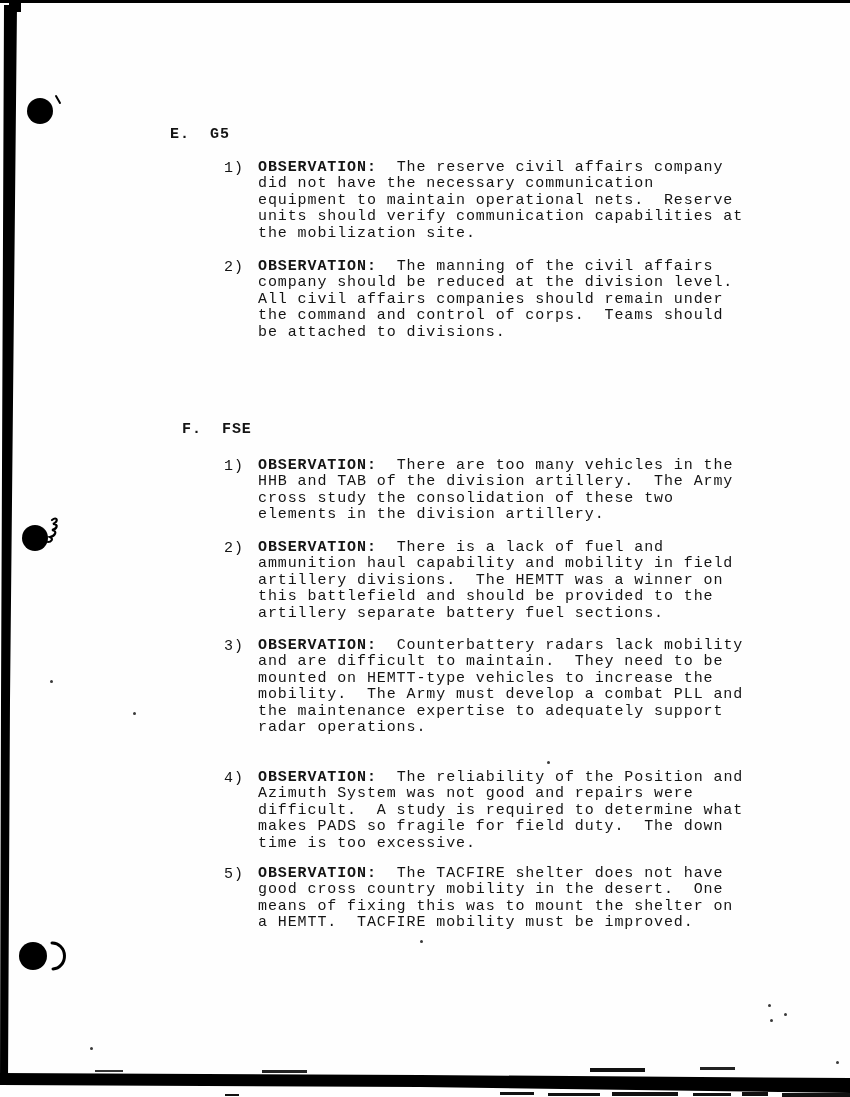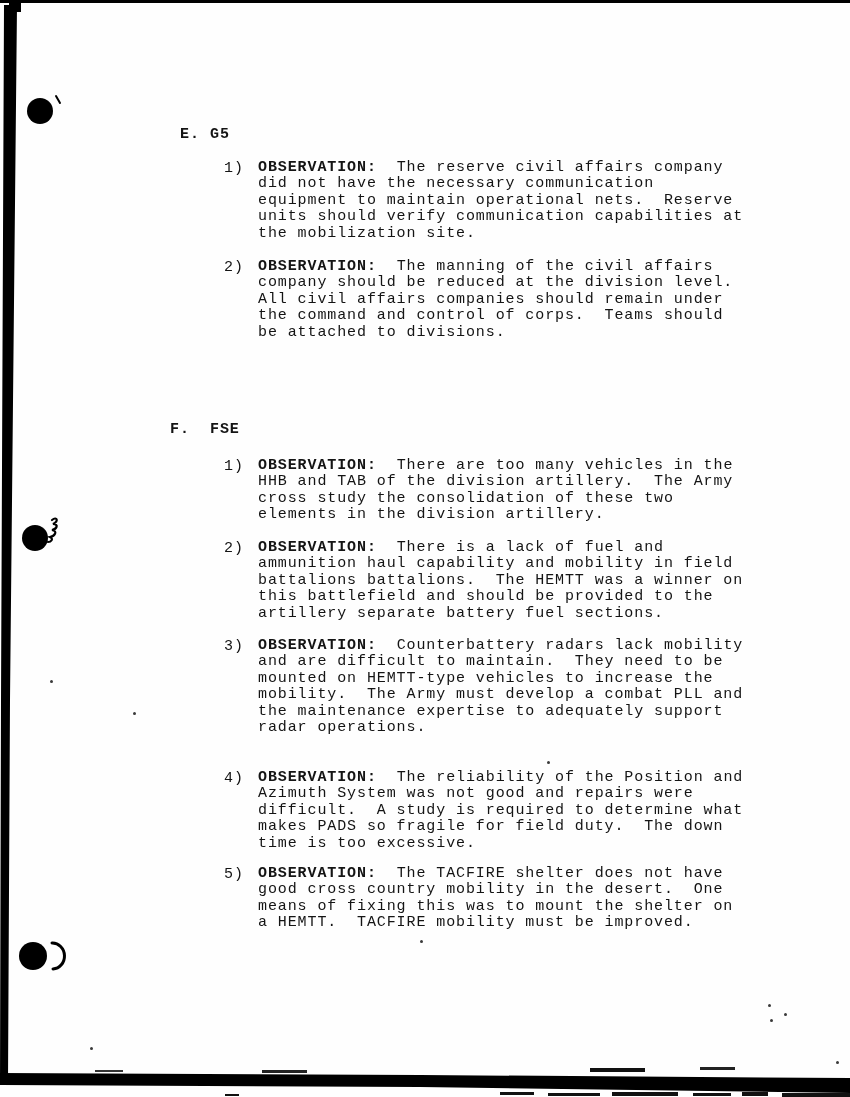--- a/index.html
+++ b/index.html
@@ -20,55 +20,55 @@
     white-space:pre-wrap;
   }
   .obs-label{font-weight:bold;text-align:center;}
   .noise-dot{position:absolute;border-radius:50%;background:#3a3a3a;z-index:4;}
 </style>
 </head>
 <body>
 
 <div class="page">
 
-  <div class="section-heading" style="top:126px;text-align:center;"><span class="sec-letter">E.</span><span>G5</span></div>
+  <div class="section-heading" style="top:126px;"><span class="sec-letter">E.</span><span>G5</span></div>
 
   <div class="item" style="top:160px;">
     <span class="item-num">1)</span>
     <div class="item-para"><span class="obs-label">OBSERVATION:</span><span>  The reserve civil affairs company
 did not have the necessary communication
 equipment to maintain operational nets.  Reserve
 units should verify communication capabilities at
 the mobilization site.</span></div>
   </div>
 
   <div class="item" style="top:259px;">
     <span class="item-num">2)</span>
     <div class="item-para"><span class="obs-label">OBSERVATION:</span><span>  The manning of the civil affairs
 company should be reduced at the division level.
 All civil affairs companies should remain under
 the command and control of corps.  Teams should
 be attached to divisions.</span></div>
   </div>
 
-  <div class="section-heading" style="top:421px;"><span class="sec-letter">F.</span><span>FSE</span></div>
+  <div class="section-heading" style="top:421px;margin-left:12px;"><span class="sec-letter">F.</span><span>FSE</span></div>
 
   <div class="item" style="top:458px;">
     <span class="item-num">1)</span>
     <div class="item-para"><span class="obs-label">OBSERVATION:</span><span>  There are too many vehicles in the
 HHB and TAB of the division artillery.  The Army
 cross study the consolidation of these two
 elements in the division artillery.</span></div>
   </div>
 
   <div class="item" style="top:540px;">
     <span class="item-num">2)</span>
     <div class="item-para"><span class="obs-label">OBSERVATION:</span><span>  There is a lack of fuel and
 ammunition haul capability and mobility in field
-battalions battalions.  The HEMTT was a winner on
+artillery divisions.  The HEMTT was a winner on
 this battlefield and should be provided to the
 artillery separate battery fuel sections.</span></div>
   </div>
 
   <div class="item" style="top:638px;">
     <span class="item-num">3)</span>
     <div class="item-para"><span class="obs-label">OBSERVATION:</span><span>  Counterbattery radars lack mobility
 and are difficult to maintain.  They need to be
 mounted on HEMTT-type vehicles to increase the
 mobility.  The Army must develop a combat PLL and

